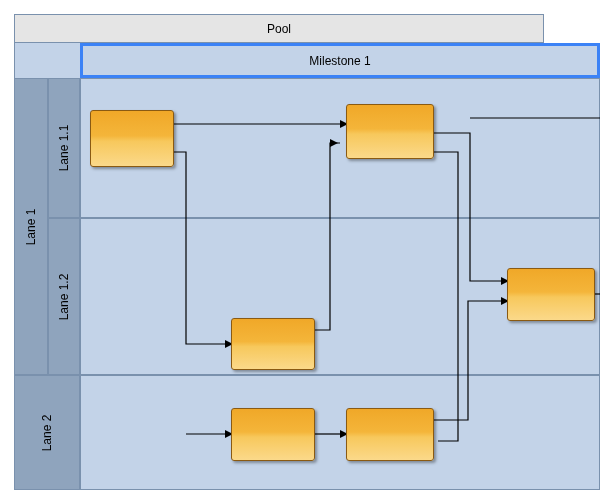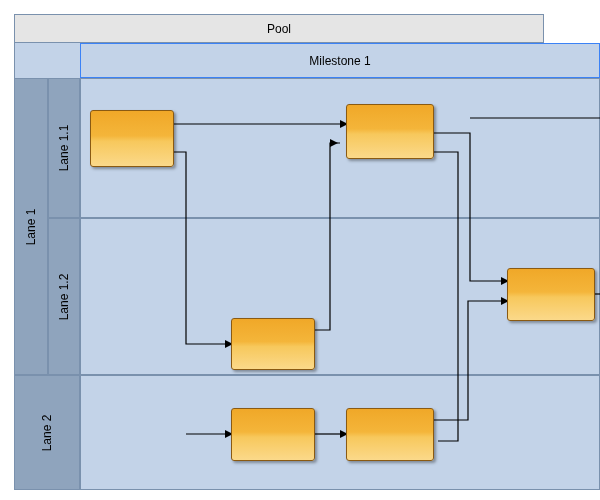--- a/index.html
+++ b/index.html
@@ -27,21 +27,21 @@
     background:#c3d3e8;
     border-left:1px solid #7a91ad;
     border-right:1px solid #7a91ad;
     border-bottom:1px solid #7a91ad;
   }
 
   
   .milestone-header{
     left:80px;top:43px;width:520px;height:35px;
     background:#c3d3e8;
-    border:1px solid #3b82f6;
+    border:3px solid #3b82f6;
     display:flex;align-items:center;justify-content:center;
   }
   .milestone-header span{font-size:12px;color:#000;}
 
   
   .lane-label{
     background:#8fa4bd;
     border:1px solid #7a91ad;
     display:flex;align-items:center;justify-content:center;
   }

